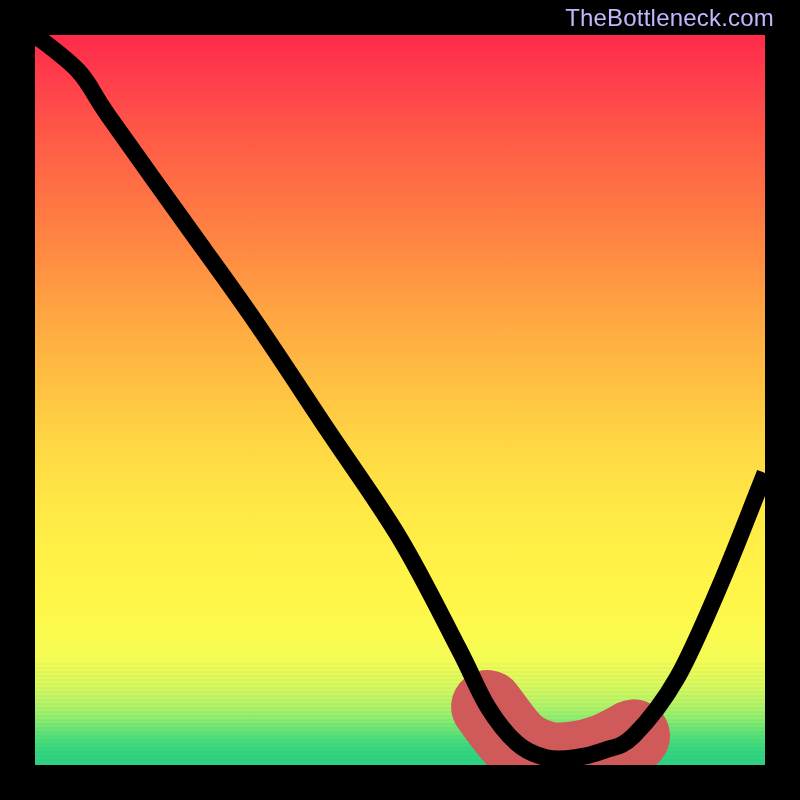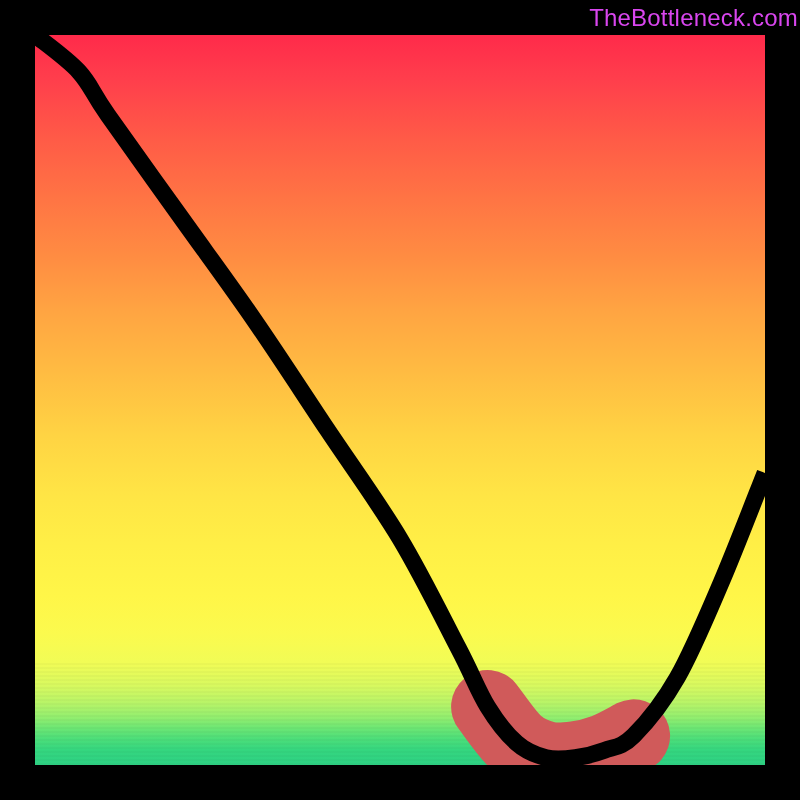--- a/index.html
+++ b/index.html
@@ -7,22 +7,22 @@
     width: 800px;
     height: 800px;
     background: #000;
     font-family: Arial, sans-serif;
     position: relative;
     overflow: hidden;
   }
   .watermark {
     position: absolute;
     top: 4px;
-    right: 2px;
-    color: #d946ef;
+    right: 26px;
+    color: #c4b5fd;
     font-size: 24px;
     font-weight: 500;
     z-index: 30;
     letter-spacing: 0.2px;
   }
   .plot-area {
     position: absolute;
     left: 35px;
     top: 35px;
     width: 730px;

